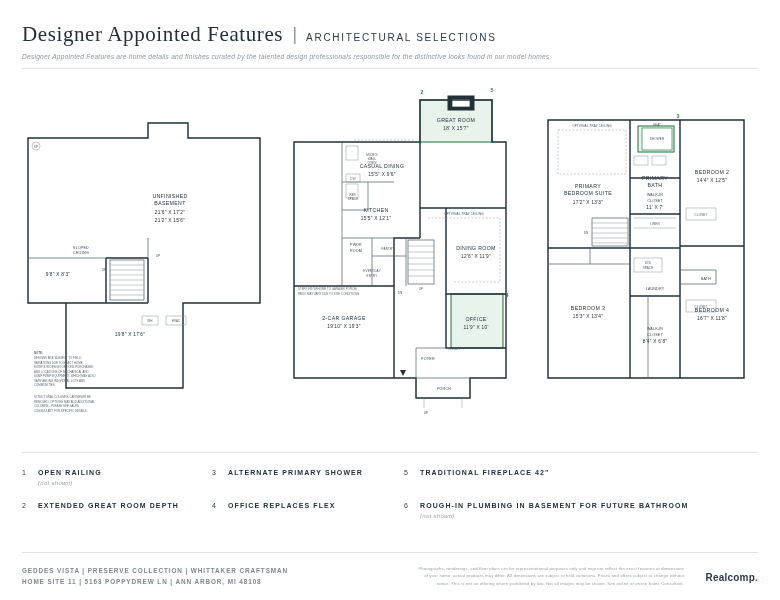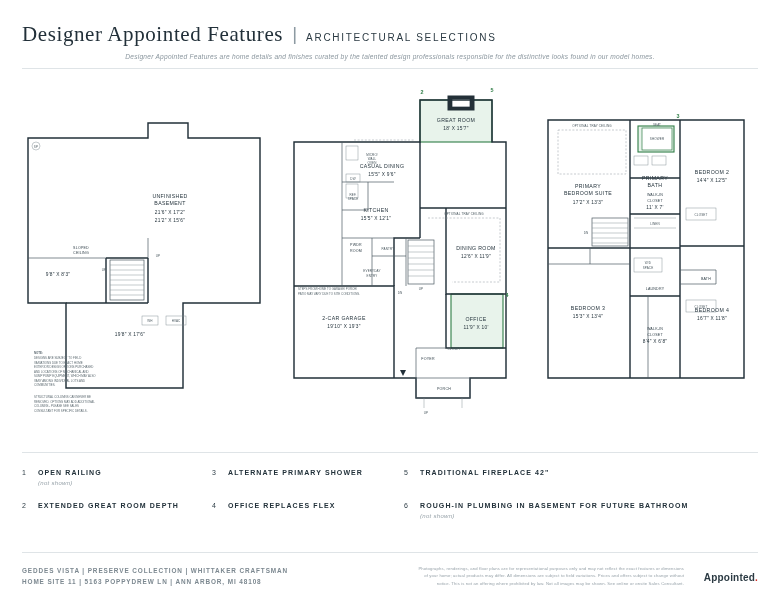--- a/index.html
+++ b/index.html
@@ -19,21 +19,20 @@
     position: absolute;
     inset: 0;
   }
 
   
   .header {
     position: absolute;
     left: 22px;
     top: 22px;
     right: 22px;
-    text-align: center;
   }
   .title-row {
     display: flex;
     align-items: baseline;
     gap: 9px;
   }
   .title-main {
     font-family: "Liberation Serif", serif;
     font-size: 21px;
     letter-spacing: 0.6px;
@@ -512,17 +511,17 @@
 
   <div class="footer">
     <div class="footer-left">
       <div class="footer-line">GEDDES VISTA | PRESERVE COLLECTION | WHITTAKER CRAFTSMAN</div>
       <div class="footer-line">HOME SITE 11 | 5163 POPPYDREW LN | ANN ARBOR, MI 48108</div>
     </div>
     <div class="footer-mid">
       <div class="disclaimer">Photographs, renderings, and floor plans are for representational purposes only and may not reflect the exact features or dimensions of your home; actual products may differ. All dimensions are subject to field variations. Prices and offers subject to change without notice. This is not an offering where prohibited by law. Not all images may be shown. See online or onsite Sales Consultant.</div>
     </div>
     <div class="footer-logo">
-      <span>Appointed</span><span class="dot">.</span>
+      <span>Realcomp</span><span class="dot">.</span>
     </div>
   </div>
 
 </div>
 
 </body></html>

